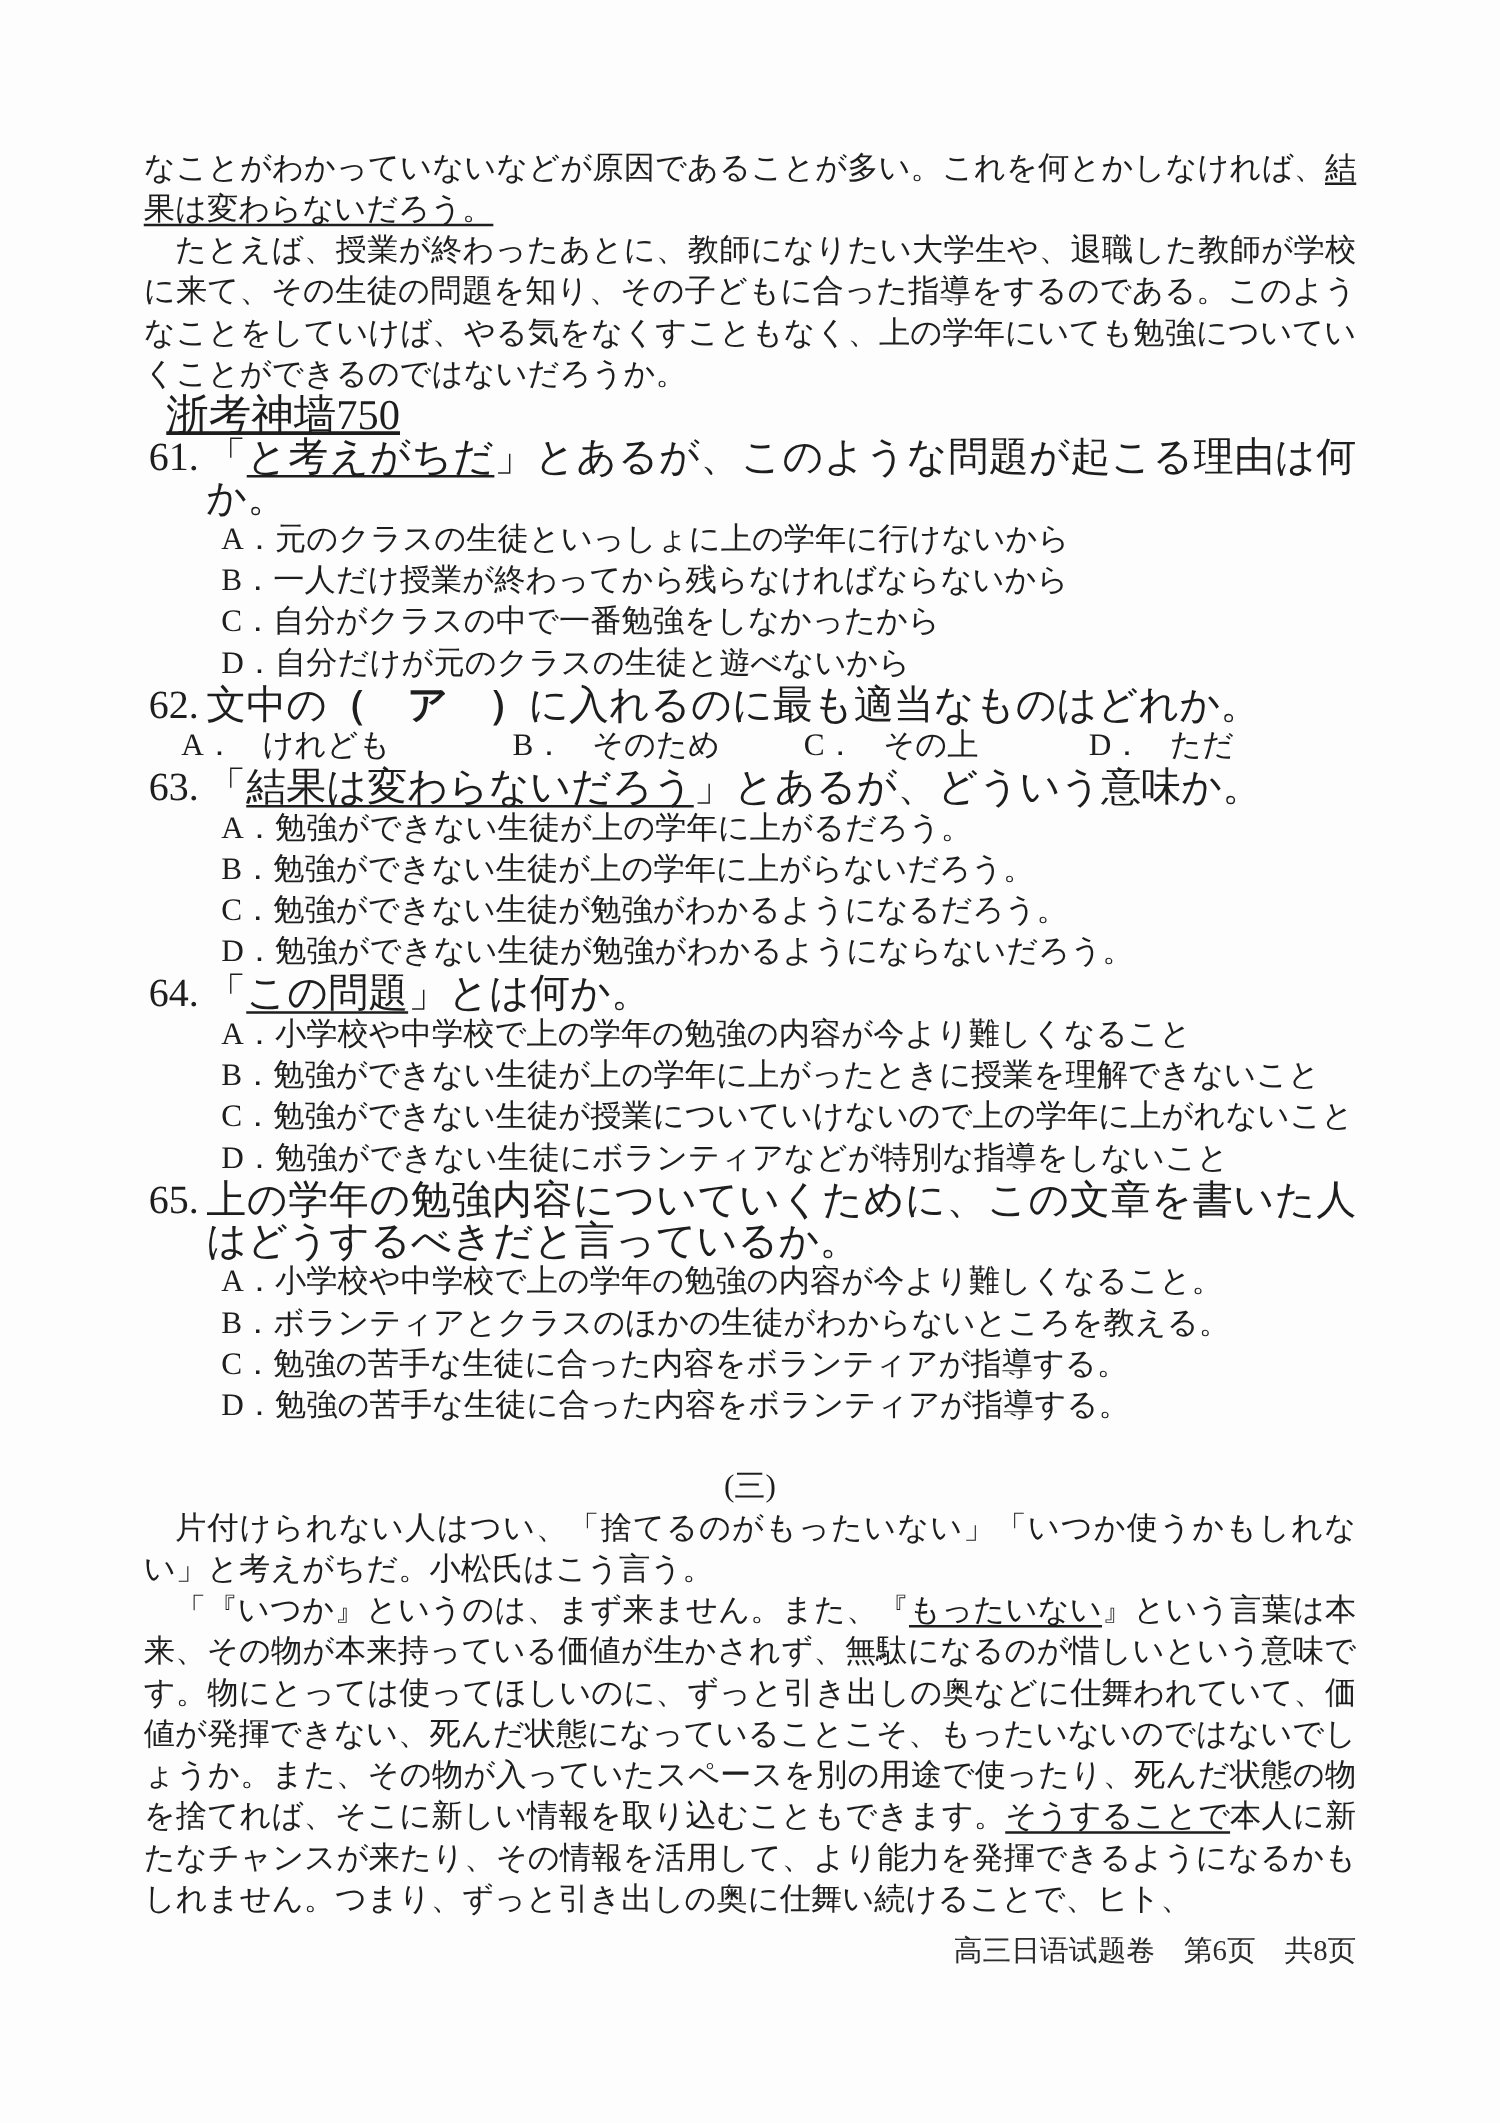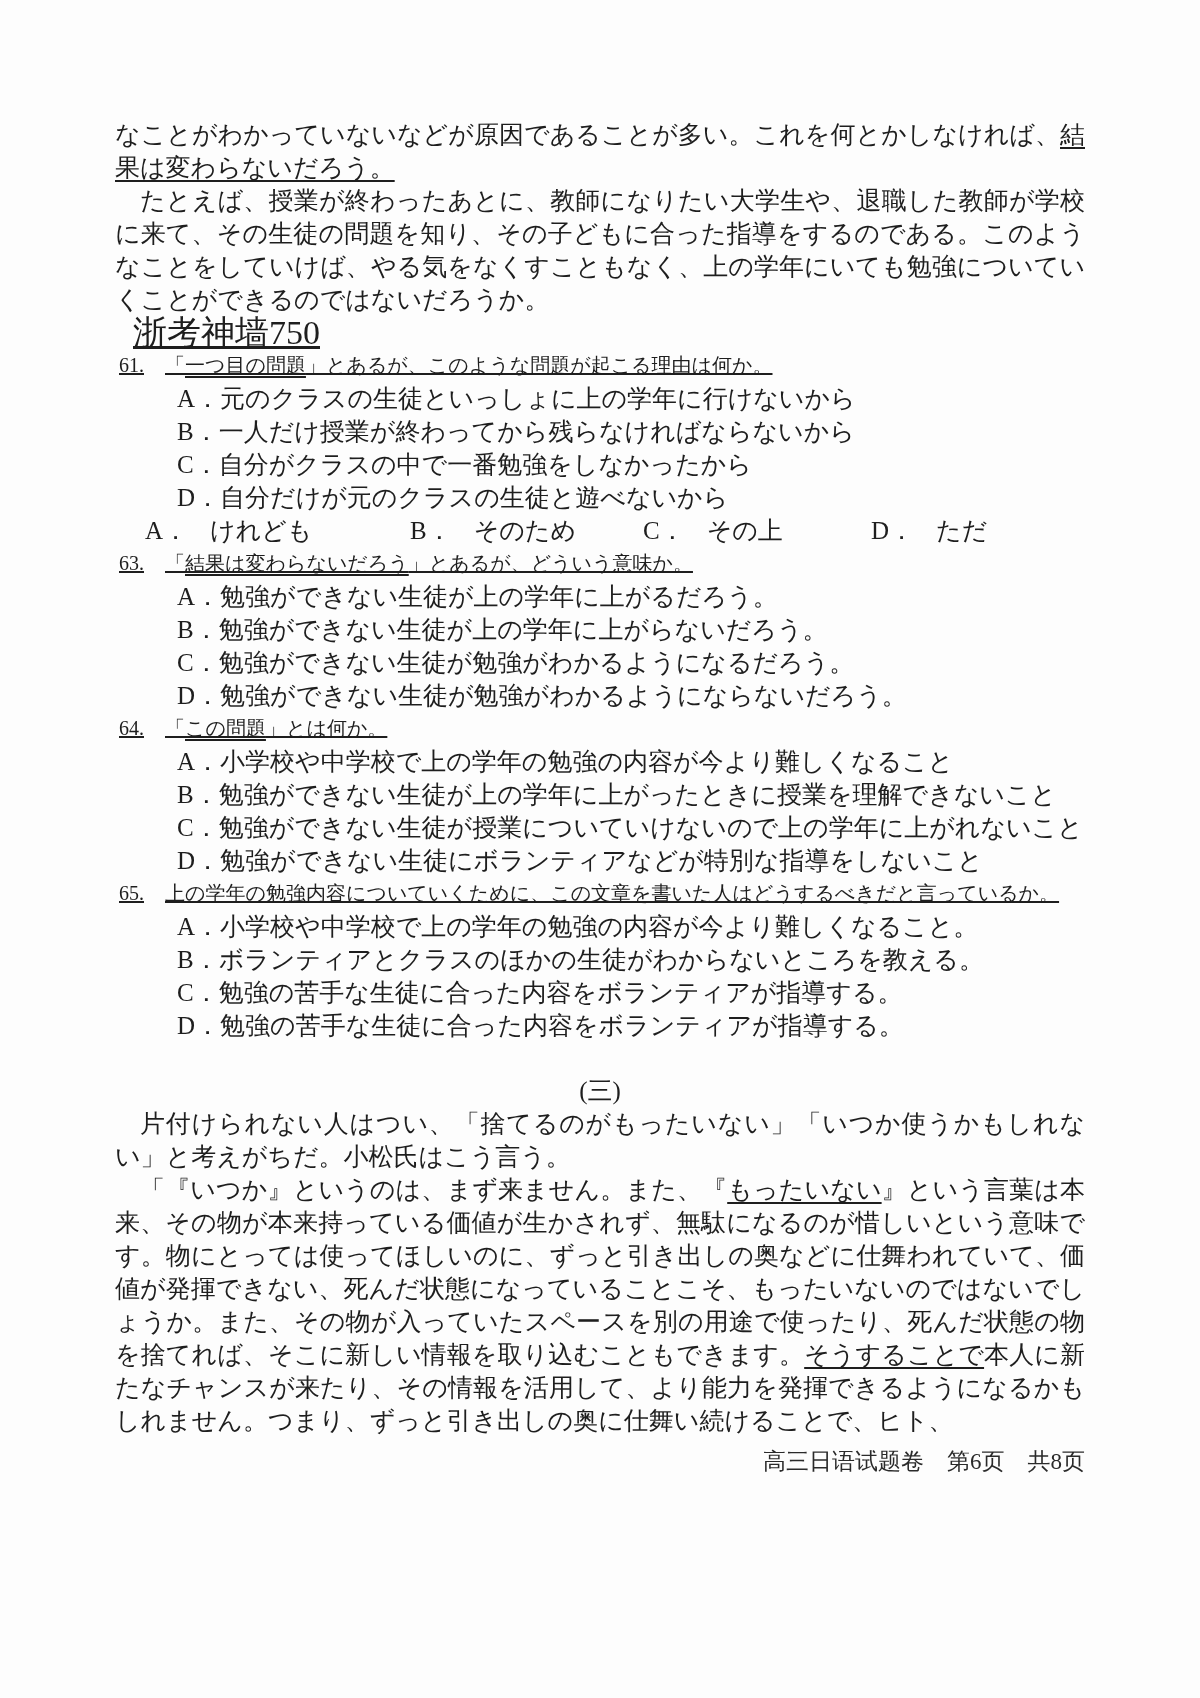--- a/index.html
+++ b/index.html
@@ -35,23 +35,22 @@
   .b { font-weight: bold; }
   .watermark {
     font-size: 34px;
     line-height: 33px;
     padding-left: 18px;
     text-decoration: underline;
   }
   .question { margin: 0; }
   .q-stem {
     display: flex;
-    font-size: 20px;
-    line-height: 33px;
-    text-decoration: underline;
+    font-size: 32px;
+    line-height: 33px;
   }
   .q-num { flex: none; width: 50px; padding-left: 4px; box-sizing: border-box; }
   .q-text { flex: 1; text-align: justify; text-justify: inter-ideograph; }
   .options { font-size: 25px; line-height: 33px; }
   .options-col { margin-left: 62px; }
   .options-col .option { display: flex; }
   .options-col .opt-label { flex: none; }
   .options-col .opt-text { flex: 1; text-align: justify; text-justify: inter-ideograph; }
   .options-row {
     display: flex;
@@ -87,21 +86,21 @@
         <p class="para"><span>なことがわかっていないなどが原因であることが多い。これを何とかしなければ、</span><span class="u ">結果は変わらないだろう。</span></p>
         <p class="para indent"><span>たとえば、授業が終わったあとに、教師になりたい大学生や、退職した教師が学校に来て、その生徒の問題を知り、その子どもに合った指導をするのである。このようなことをしていけば、やる気をなくすこともなく、上の学年にいても勉強についていくことができるのではないだろうか。</span></p>
       </section>
 
     <div class="watermark">浙考神墙750</div>
 
     <section id="questions">
         <div class="question">
           <div class="q-stem">
             <span class="q-num">61.</span>
-            <span class="q-text"><span>「</span><span class="u ">一つ目の問題</span><span>」とあるが、このような問題が起こる理由は何か。</span></span>
+            <span class="q-text"><span>「</span><span class="u ">と考えがちだ</span><span>」とあるが、このような問題が起こる理由は何か。</span></span>
           </div>
           <div class="options options-col">
             <div class="option">
               <span class="opt-label">A．</span>
               <span class="opt-text">元のクラスの生徒といっしょに上の学年に行けないから</span>
             </div>
             <div class="option">
               <span class="opt-label">B．</span>
               <span class="opt-text">一人だけ授業が終わってから残らなければならないから</span>
             </div>
@@ -109,20 +108,24 @@
               <span class="opt-label">C．</span>
               <span class="opt-text">自分がクラスの中で一番勉強をしなかったから</span>
             </div>
             <div class="option">
               <span class="opt-label">D．</span>
               <span class="opt-text">自分だけが元のクラスの生徒と遊べないから</span>
             </div>
           </div>
         </div>
         <div class="question">
+          <div class="q-stem">
+            <span class="q-num">62.</span>
+            <span class="q-text"><span>文中の</span><span class="b">（　ア　）</span><span>に入れるのに最も適当なものはどれか。</span></span>
+          </div>
           <div class="options options-row">
             <div class="option">
               <span class="opt-label">A．</span>
               <span class="opt-text">けれども</span>
             </div>
             <div class="option">
               <span class="opt-label">B．</span>
               <span class="opt-text">そのため</span>
             </div>
             <div class="option">

